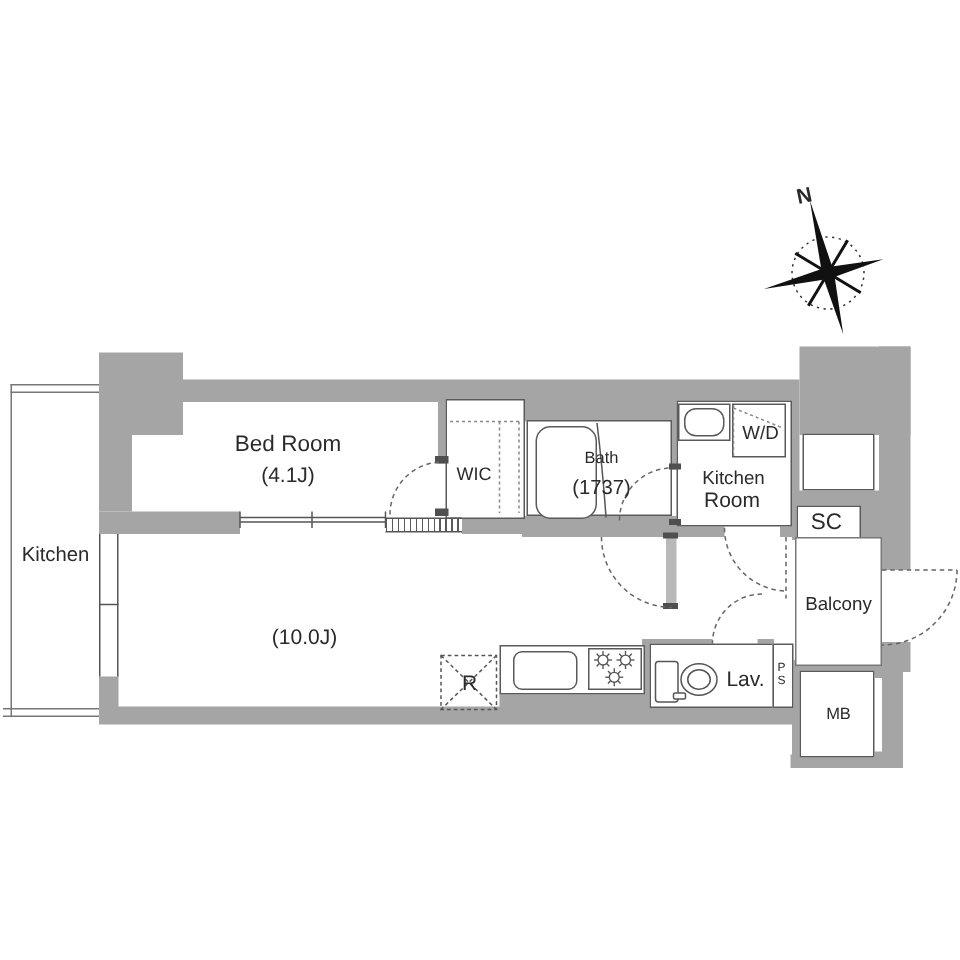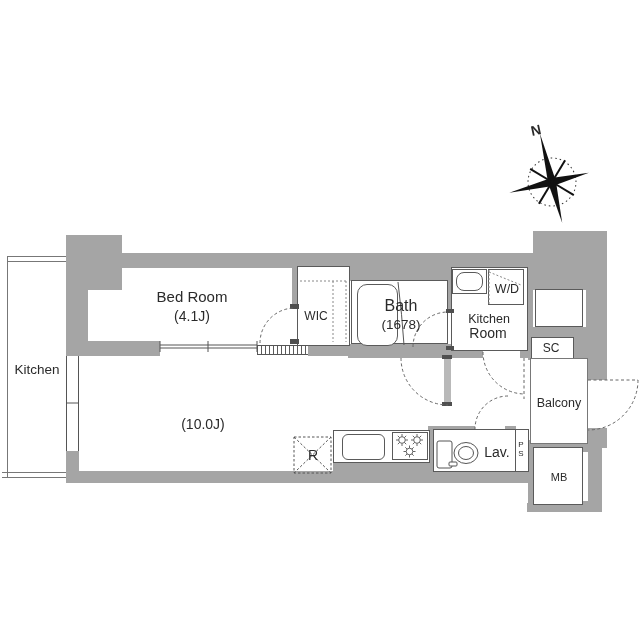--- a/index.html
+++ b/index.html
@@ -167,27 +167,27 @@
         <line x1="0" y1="0" x2="-18" y2="18"></line>
         <line x1="0" y1="0" x2="-18" y2="-18"></line>
       </g>
       <circle r="2" fill="#111"></circle>
     </g>
   </svg>
 
   <div class="lbl" style="left:192px;top:296px;font-size:15px">Bed Room</div>
   <div class="lbl" style="left:192px;top:316px;font-size:14px">(4.1J)</div>
   <div class="lbl" style="left:203px;top:424px;font-size:14px">(10.0J)</div>
-  <div class="lbl" style="left:401px;top:306px;font-size:16px">Bath</div>
-  <div class="lbl" style="left:401px;top:325px;font-size:13.5px">(1678)</div>
+  <div class="lbl" style="left:401px;top:306px;font-size:11px">Bath</div>
+  <div class="lbl" style="left:401px;top:325px;font-size:13.5px">(1737)</div>
   <div class="lbl" style="left:489px;top:319px;font-size:12.5px">Kitchen</div>
   <div class="lbl" style="left:488px;top:333px;font-size:14px">Room</div>
   <div class="lbl" style="left:316px;top:316px;font-size:12px">WIC</div>
   <div class="lbl" style="left:507px;top:289px;font-size:12.5px">W/D</div>
-  <div class="lbl" style="left:551px;top:348px;font-size:12px">SC</div>
+  <div class="lbl" style="left:551px;top:348px;font-size:15px">SC</div>
   <div class="lbl" style="left:559px;top:403px;font-size:12.5px">Balcony</div>
   <div class="lbl" style="left:559px;top:477px;font-size:11px">MB</div>
   <div class="lbl" style="left:521px;top:445px;font-size:8px">P</div>
   <div class="lbl" style="left:521px;top:454px;font-size:8px">S</div>
   <div class="lbl" style="left:497px;top:452px;font-size:14px">Lav.</div>
   <div class="lbl" style="left:37px;top:370px;font-size:13.5px">Kitchen</div>
   <div class="lbl" style="left:313px;top:455px;font-size:14px">R</div>
   <div class="lbl" style="left:536px;top:130px;font-size:14px;font-weight:bold;transform:translate(-50%,-50%) rotate(-12deg)">N</div>
 
 

